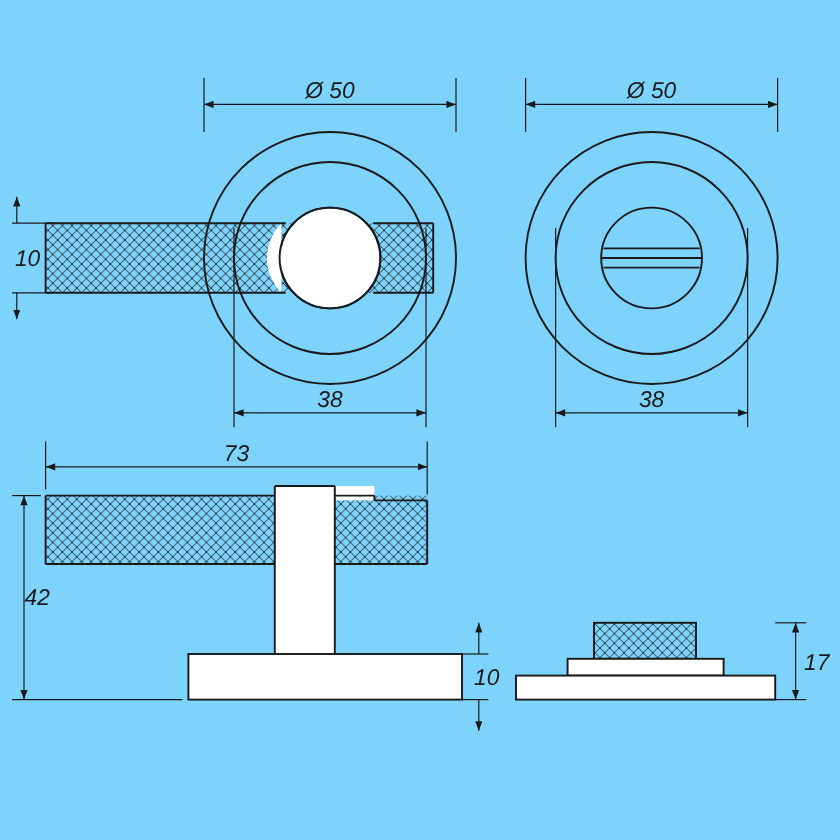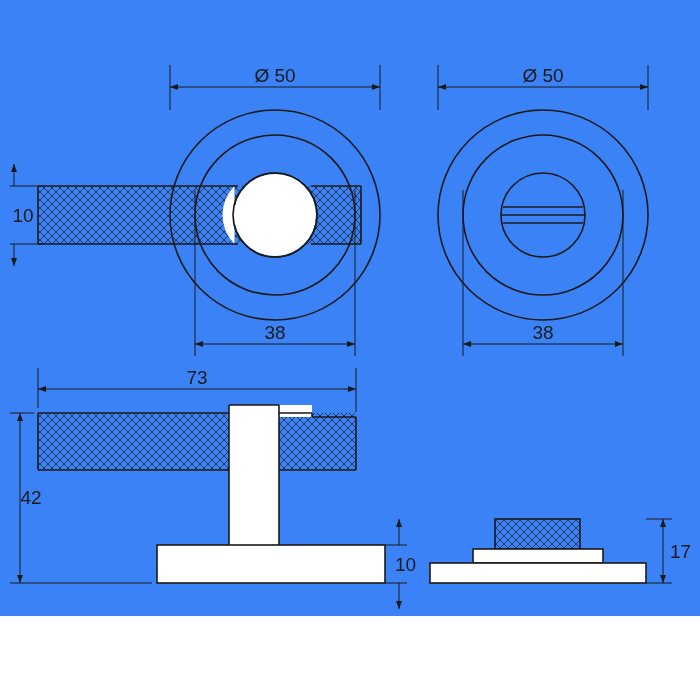--- a/index.html
+++ b/index.html
@@ -1,17 +1,17 @@
 <!DOCTYPE html>
 <html><head>
 <meta charset="utf-8">
 <style>
   html,body{margin:0;padding:0;background:#ffffff;}
   body{width:700px;height:700px;overflow:hidden;font-family:"Liberation Sans",sans-serif;}
-  #sheet{position:relative;width:700px;height:616px;background:#3b82f6;}
+  #sheet{position:relative;width:700px;height:700px;background:#7dd3fc;font-style:italic;}
   svg{display:block;}
   text{font-family:"Liberation Sans",sans-serif;fill:#1a1a1a;}
 </style>
 </head>
 <body>
 
 <div id="sheet">
 <svg width="700" height="700" viewBox="0 0 700 700">
   <defs>
     <pattern id="knurl" width="8" height="8" patternUnits="userSpaceOnUse" patternTransform="rotate(0)">

